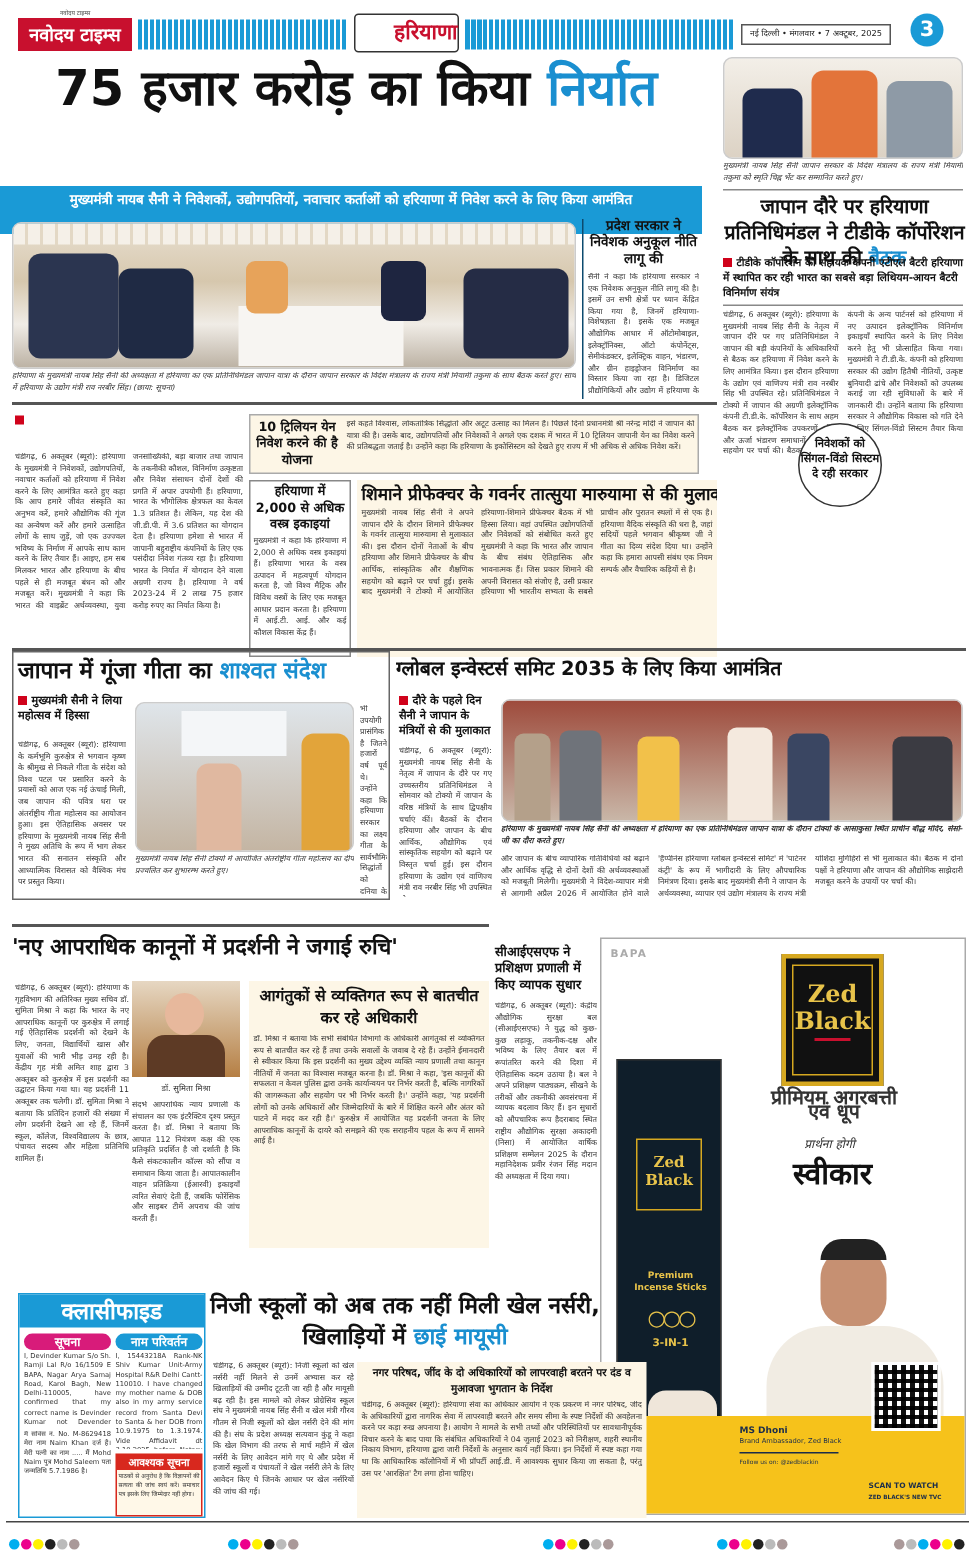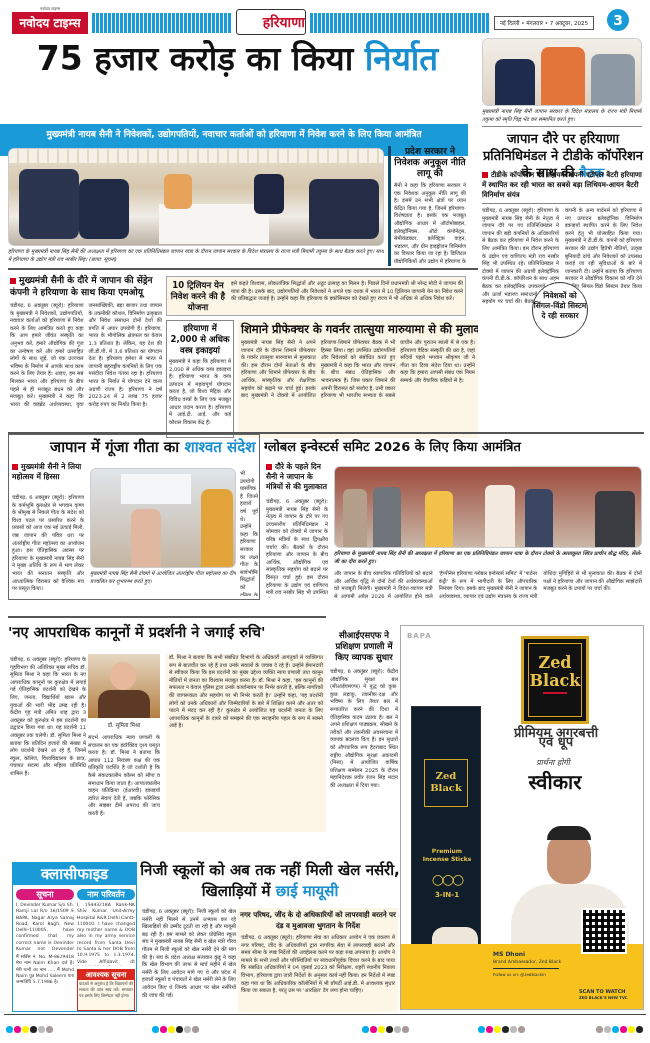--- a/index.html
+++ b/index.html
@@ -45,71 +45,71 @@
   <div style="position:absolute;left:0;top:0;width:100%;height:14px;background:repeating-linear-gradient(90deg,#f5f0e8 0 8px,#e3d8c5 8px 10px);"></div>
   <div style="position:absolute;left:150px;top:55px;width:110px;height:40px;background:#f7f5f2;"></div>
   <div style="position:absolute;left:10px;top:20px;width:60px;height:70px;background:#2b3550;border-radius:8px;"></div>
   <div style="position:absolute;left:70px;top:30px;width:50px;height:60px;background:#1f2a44;border-radius:8px;"></div>
   <div style="position:absolute;left:155px;top:25px;width:28px;height:35px;background:#e7a35a;border-radius:6px;"></div>
   <div style="position:absolute;left:245px;top:25px;width:30px;height:40px;background:#1e2540;border-radius:6px;"></div>
   <div style="position:absolute;left:300px;top:30px;width:70px;height:60px;background:#252c45;border-radius:8px;"></div>
 </div>
 <div class="abs body-text" style="left:8px;top:248px;width:376px;height:16px;font-style:italic;">हरियाणा के मुख्यमंत्री नायब सिंह सैनी की अध्यक्षता में हरियाणा का एक प्रतिनिधिमंडल जापान यात्रा के दौरान जापान सरकार के विदेश मंत्रालय के राज्य मंत्री मियामी तकुमा के साथ बैठक करते हुए। साथ में हरियाणा के उद्योग मंत्री राव नरबीर सिंह। (छाया: सूचना)</div>
 
-<div class="abs" style="left:388px;top:146px;width:78px;height:120px;border-left:3px solid #0c4a6e;padding-left:3px;">
+<div class="abs" style="left:388px;top:146px;width:78px;height:120px;border-left:1px solid #0c4a6e;padding-left:3px;">
   <div style="font-size:9px;line-height:11px;font-weight:bold;text-align:center;margin-bottom:3px;">प्रदेश सरकार ने निवेशक अनुकूल नीति लागू की</div>
   <div class="body-text" style="height:82px;">सैनी ने कहा कि हरियाणा सरकार ने एक निवेशक अनुकूल नीति लागू की है। इसमें उन सभी क्षेत्रों पर ध्यान केंद्रित किया गया है, जिनमें हरियाणा-विशेषज्ञता है। इसके एक मजबूत औद्योगिक आधार में ऑटोमोबाइल, इलेक्ट्रॉनिक्स, ऑटो कंपोनेंट्स, सेमीकंडक्टर, इलेक्ट्रिक वाहन, भंडारण, और ग्रीन हाइड्रोजन विनिर्माण का विस्तार किया जा रहा है। डिजिटल प्रौद्योगिकियों और उद्योग में हरियाणा के युवा और कुशल कार्यबल ए.आई., आई.ओ.टी. और रोबोटिक्स में निवेश को साझा सहयोग करेंगे।</div>
 </div>
 
 <div class="abs photo" style="left:482px;top:38px;width:160px;height:68px;background:linear-gradient(180deg,#f3efe8,#dcd2c4);border:1px solid #ccc;">
   <div style="position:absolute;left:12px;top:20px;width:40px;height:48px;background:#1f2b4d;border-radius:8px 8px 0 0;"></div>
   <div style="position:absolute;left:58px;top:8px;width:44px;height:60px;background:#e3743a;border-radius:8px 8px 0 0;"></div>
   <div style="position:absolute;left:108px;top:15px;width:44px;height:53px;background:#8e9aa6;border-radius:8px 8px 0 0;"></div>
 </div>
 <div class="abs body-text" style="left:482px;top:108px;width:160px;height:16px;font-style:italic;">मुख्यमंत्री नायब सिंह सैनी जापान सरकार के विदेश मंत्रालय के राज्य मंत्री मियामी तकुमा को स्मृति चिह्न भेंट कर सम्मानित करते हुए।</div>
 <div class="abs thinrule" style="left:482px;top:126px;width:160px;"></div>
 <div class="abs" style="left:482px;top:130px;width:162px;font-size:13px;line-height:17px;font-weight:bold;text-align:center;"><span>जापान दौरे पर हरियाणा प्रतिनिधिमंडल ने टीडीके कॉर्पोरेशन के साथ की </span><span class="hl-blue">बैठक</span></div>
 <div class="abs" style="left:482px;top:170px;width:160px;font-size:7px;line-height:10px;font-weight:bold;"><span class="sq"></span><span>टीडीके कॉर्पोरेशन की सहायक कंपनी एटीएल बैटरी हरियाणा में स्थापित कर रही भारत का सबसे बड़ा लिथियम-आयन बैटरी विनिर्माण संयंत्र</span></div>
 <div class="abs thinrule" style="left:482px;top:203px;width:160px;"></div>
 <div class="abs body-text" style="left:482px;top:207px;width:160px;height:160px;column-count:2;column-gap:6px;">चंडीगढ़, 6 अक्तूबर (ब्यूरो): हरियाणा के मुख्यमंत्री नायब सिंह सैनी के नेतृत्व में जापान दौरे पर गए प्रतिनिधिमंडल ने जापान की बड़ी कंपनियों के अधिकारियों से बैठक कर हरियाणा में निवेश करने के लिए आमंत्रित किया। इस दौरान हरियाणा के उद्योग एवं वाणिज्य मंत्री राव नरबीर सिंह भी उपस्थित रहे। प्रतिनिधिमंडल ने टोक्यो में जापान की अग्रणी इलेक्ट्रॉनिक कंपनी टी.डी.के. कॉर्पोरेशन के साथ अहम बैठक कर इलेक्ट्रॉनिक उपकरणों, सेंसर और ऊर्जा भंडारण समाधानों के क्षेत्र में सहयोग पर चर्चा की। बैठक में टी.डी.के. कंपनी के अन्य पार्टनर्स को हरियाणा में नए उत्पादन इलेक्ट्रॉनिक विनिर्माण इकाइयाँ स्थापित करने के लिए निवेश करने हेतु भी प्रोत्साहित किया गया। मुख्यमंत्री ने टी.डी.के. कंपनी को हरियाणा सरकार की उद्योग हितैषी नीतियों, उत्कृष्ट बुनियादी ढांचे और निवेशकों को उपलब्ध कराई जा रही सुविधाओं के बारे में जानकारी दी। उन्होंने बताया कि हरियाणा सरकार ने औद्योगिक विकास को गति देने के लिए सिंगल-विंडो सिस्टम तैयार किया है।</div>
 <div class="abs" style="left:532px;top:282px;width:56px;height:56px;border-radius:50%;background:#fff;border:1px solid #333;font-size:7.5px;line-height:10px;font-weight:bold;text-align:center;padding-top:8px;">निवेशकों को सिंगल-विंडो सिस्टम दे रही सरकार</div>
 
 <div class="abs rule" style="left:8px;top:268px;width:470px;"></div>
-<div class="abs" style="left:10px;top:274px;width:150px;font-size:9px;line-height:12px;font-weight:bold;"><span class="sq"></span><span>मुख्यमंत्री सैनी के दौरे में जापान की सेंड्रेन कंपनी ने हरियाणा के साथ किया एमओयू</span></div>
+<div class="abs" style="left:10px;top:274px;width:150px;font-size:9px;line-height:12px;font-weight:bold;"><span class="sq"></span></div>
 <div class="abs body-text" style="left:10px;top:302px;width:152px;height:152px;column-count:2;column-gap:5px;">चंडीगढ़, 6 अक्तूबर (ब्यूरो): हरियाणा के मुख्यमंत्री ने निवेशकों, उद्योगपतियों, नवाचार कर्ताओं को हरियाणा में निवेश करने के लिए आमंत्रित करते हुए कहा कि आप हमारे जीवंत संस्कृति का अनुभव करें, हमारे औद्योगिक की गूंज का अन्वेषण करें और हमारे उत्साहित लोगों के साथ जुड़ें, जो एक उज्ज्वल भविष्य के निर्माण में आपके साथ काम करने के लिए तैयार हैं। आइए, हम सब मिलकर भारत और हरियाणा के बीच पहले से ही मजबूत बंधन को और मजबूत करें। मुख्यमंत्री ने कहा कि भारत की वाइब्रेंट अर्थव्यवस्था, युवा जनसांख्यिकी, बड़ा बाजार तथा जापान के तकनीकी कौशल, विनिर्माण उत्कृष्टता और निवेश संसाधन दोनों देशों की प्रगति में अपार उपयोगी हैं। हरियाणा, भारत के भौगोलिक क्षेत्रफल का केवल 1.3 प्रतिशत है। लेकिन, यह देश की जी.डी.पी. में 3.6 प्रतिशत का योगदान देता है। हरियाणा हमेशा से भारत में जापानी बहुराष्ट्रीय कंपनियों के लिए एक पसंदीदा निवेश गंतव्य रहा है। हरियाणा भारत के निर्यात में योगदान देने वाला अग्रणी राज्य है। हरियाणा ने वर्ष 2023-24 में 2 लाख 75 हजार करोड़ रुपए का निर्यात किया है।</div>
 
 <div class="abs callout" style="left:166px;top:276px;width:300px;height:40px;">
   <div style="position:absolute;left:3px;top:3px;width:56px;font-size:8.5px;line-height:11px;font-weight:bold;text-align:center;">10 ट्रिलियन येन निवेश करने की है योजना</div>
   <div class="body-text" style="position:absolute;left:64px;top:3px;width:232px;height:34px;">इसे कहते विश्वास, लोकतांत्रिक सिद्धांतों और अटूट उत्साह का मिलन है। पिछले दिनों प्रधानमंत्री श्री नरेन्द्र मोदी ने जापान की यात्रा की है। उसके बाद, उद्योगपतियों और निवेशकों ने अगले एक दशक में भारत में 10 ट्रिलियन जापानी येन का निवेश करने की प्रतिबद्धता जताई है। उन्होंने कहा कि हरियाणा के इकोसिस्टम को देखते हुए राज्य में भी अधिक से अधिक निवेश करें।</div>
 </div>
 
 <div class="abs" style="left:166px;top:320px;width:68px;height:118px;border:1px solid #888;padding:2px;">
   <div style="font-size:8.5px;line-height:11px;font-weight:bold;text-align:center;margin-bottom:2px;">हरियाणा में 2,000 से अधिक वस्त्र इकाइयां</div>
   <div class="body-text" style="height:82px;">मुख्यमंत्री ने कहा कि हरियाणा में 2,000 से अधिक वस्त्र इकाइयां हैं। हरियाणा भारत के वस्त्र उत्पादन में महत्वपूर्ण योगदान करता है, जो विश्व मैट्रिक और विविध वस्त्रों के लिए एक मजबूत आधार प्रदान करता है। हरियाणा में आई.टी. आई. और कई कौशल विकास केंद्र हैं।</div>
 </div>
 
 <div class="abs" style="left:238px;top:320px;width:240px;height:118px;background:#fdf6e6;">
   <div style="font-size:11.5px;line-height:15px;font-weight:bold;padding:2px 3px;white-space:nowrap;overflow:hidden;">शिमाने प्रीफेक्चर के गवर्नर तात्सुया मारुयामा से की मुलाकात</div>
   <div class="body-text" style="padding:0 3px;height:96px;column-count:3;column-gap:5px;">मुख्यमंत्री नायब सिंह सैनी ने अपने जापान दौरे के दौरान शिमाने प्रीफेक्चर के गवर्नर तात्सुया मारुयामा से मुलाकात की। इस दौरान दोनों नेताओं के बीच हरियाणा और शिमाने प्रीफेक्चर के बीच आर्थिक, सांस्कृतिक और शैक्षणिक सहयोग को बढ़ाने पर चर्चा हुई। इसके बाद मुख्यमंत्री ने टोक्यो में आयोजित हरियाणा-शिमाने प्रीफेक्चर बैठक में भी हिस्सा लिया। वहां उपस्थित उद्योगपतियों और निवेशकों को संबोधित करते हुए मुख्यमंत्री ने कहा कि भारत और जापान के बीच संबंध ऐतिहासिक और भावनात्मक हैं। जिस प्रकार शिमाने की अपनी विरासत को संजोए है, उसी प्रकार हरियाणा भी भारतीय सभ्यता के सबसे प्राचीन और पुरातन स्थलों में से एक है। हरियाणा वैदिक संस्कृति की धरा है, जहां सदियों पहले भगवान श्रीकृष्ण जी ने गीता का दिव्य संदेश दिया था। उन्होंने कहा कि हमारा आपसी संबंध एक नियम सम्पर्क और वैचारिक कड़ियों से है।</div>
 </div>
 
 <div class="abs rule" style="left:8px;top:432px;width:636px;"></div>
 <div class="abs" style="left:8px;top:434px;width:252px;height:166px;border:1px solid #666;"></div>
-<div class="abs" style="left:12px;top:437px;width:248px;font-size:15px;line-height:20px;font-weight:bold;white-space:nowrap;margin-left:38px;"><span>जापान में गूंजा गीता का </span><span class="hl-blue">शाश्वत संदेश</span></div>
+<div class="abs" style="left:12px;top:437px;width:248px;font-size:15px;line-height:20px;font-weight:bold;white-space:nowrap;"><span>जापान में गूंजा गीता का </span><span class="hl-blue">शाश्वत संदेश</span></div>
 <div class="abs" style="left:12px;top:462px;width:72px;font-size:7.5px;line-height:10px;font-weight:bold;"><span class="sq"></span><span>मुख्यमंत्री सैनी ने लिया महोत्सव में हिस्सा</span></div>
 <div class="abs body-text" style="left:12px;top:494px;width:72px;height:102px;">चंडीगढ़, 6 अक्तूबर (ब्यूरो): हरियाणा के कर्मभूमि कुरुक्षेत्र से भगवान कृष्ण के श्रीमुख से निकले गीता के संदेश को विश्व पटल पर प्रसारित करने के प्रयासों को आज एक नई ऊंचाई मिली, जब जापान की पवित्र धरा पर अंतर्राष्ट्रीय गीता महोत्सव का आयोजन हुआ। इस ऐतिहासिक अवसर पर हरियाणा के मुख्यमंत्री नायब सिंह सैनी ने मुख्य अतिथि के रूप में भाग लेकर भारत की सनातन संस्कृति और आध्यात्मिक विरासत को वैश्विक मंच पर प्रस्तुत किया।</div>
 <div class="abs photo" style="left:90px;top:468px;width:146px;height:100px;background:linear-gradient(180deg,#dfe5ea,#c4b5a3);border:1px solid #ccc;">
   <div style="position:absolute;left:30px;top:5px;width:70px;height:30px;background:#f4f6f8;"></div>
   <div style="position:absolute;left:40px;top:40px;width:30px;height:58px;background:#e0b8a0;border-radius:8px 8px 0 0;"></div>
   <div style="position:absolute;left:110px;top:20px;width:32px;height:78px;background:#e2a43a;border-radius:8px 8px 0 0;"></div>
 </div>
 <div class="abs body-text" style="left:90px;top:570px;width:146px;height:16px;font-style:italic;">मुख्यमंत्री नायब सिंह सैनी टोक्यो में आयोजित अंतर्राष्ट्रीय गीता महोत्सव का दीप प्रज्वलित कर शुभारम्भ करते हुए।</div>
 <div class="abs body-text" style="left:240px;top:470px;width:18px;height:126px;">भी उपयोगी प्रासंगिक है जितने हजारों वर्ष पूर्व थे। उन्होंने कहा कि हरियाणा सरकार का लक्ष्य गीता के सार्वभौमिक सिद्धांतों को दुनिया के हर कोने तक पहुंचाना है, ताकि मानवता को शांति, सद्भाव और सहयोग का मार्ग मिल सके। उन्होंने कहा कि यह गर्व की बात है कि भारत के विदेश मंत्रालय के प्रयास से जापान की धरती पर अंतर्राष्ट्रीय गीता महोत्सव का आयोजन किया जा रहा है। उन्होंने कहा कि कुरुक्षेत्र की पावन धरा पर भगवान श्रीकृष्ण जी ने 5162 वर्ष पहले गीता का अमर संदेश दिया था। उस संदेश के प्रसार और गीता में उल्लेखित मूल्यों को अपनाने के लिए हर साल कुरुक्षेत्र में अंतर्राष्ट्रीय गीता जयंती के अवसर पर भव्य आयोजन होता आ रहा है।</div>
 
-<div class="abs" style="left:264px;top:438px;width:382px;font-size:13px;line-height:18px;font-weight:bold;white-space:nowrap;overflow:hidden;">ग्लोबल इन्वेस्टर्स समिट 2026 के लिए किया आमंत्रित</div>
+<div class="abs" style="left:264px;top:438px;width:382px;font-size:13px;line-height:18px;font-weight:bold;white-space:nowrap;overflow:hidden;">ग्लोबल इन्वेस्टर्स समिट 2035 के लिए किया आमंत्रित</div>
 <div class="abs" style="left:266px;top:462px;width:62px;font-size:7.5px;line-height:10px;font-weight:bold;"><span class="sq"></span><span>दौरे के पहले दिन सैनी ने जापान के मंत्रियों से की मुलाकात</span></div>
 <div class="abs body-text" style="left:266px;top:498px;width:62px;height:100px;">चंडीगढ़, 6 अक्तूबर (ब्यूरो): मुख्यमंत्री नायब सिंह सैनी के नेतृत्व में जापान के दौरे पर गए उच्चस्तरीय प्रतिनिधिमंडल ने सोमवार को टोक्यो में जापान के वरिष्ठ मंत्रियों के साथ द्विपक्षीय चर्चाएं कीं। बैठकों के दौरान हरियाणा और जापान के बीच आर्थिक, औद्योगिक एवं सांस्कृतिक सहयोग को बढ़ाने पर विस्तृत चर्चा हुई। इस दौरान हरियाणा के उद्योग एवं वाणिज्य मंत्री राव नरबीर सिंह भी उपस्थित रहे।</div>
 <div class="abs photo" style="left:334px;top:466px;width:308px;height:82px;background:linear-gradient(180deg,#9e4b3c,#c9b7a8);border:1px solid #ccc;">
   <div style="position:absolute;left:8px;top:22px;width:24px;height:60px;background:#b4a08a;border-radius:6px 6px 0 0;"></div>
   <div style="position:absolute;left:38px;top:20px;width:28px;height:62px;background:#6f737a;border-radius:6px 6px 0 0;"></div>
   <div style="position:absolute;left:90px;top:24px;width:28px;height:58px;background:#f2c14a;border-radius:6px 6px 0 0;"></div>
   <div style="position:absolute;left:150px;top:18px;width:30px;height:64px;background:#f4e9de;border-radius:6px 6px 0 0;"></div>
   <div style="position:absolute;left:190px;top:22px;width:28px;height:60px;background:#3a4662;border-radius:6px 6px 0 0;"></div>
   <div style="position:absolute;left:260px;top:24px;width:40px;height:58px;background:#3b3b42;border-radius:6px 6px 0 0;"></div>
 </div>
@@ -119,24 +119,25 @@
 <div class="abs rule" style="left:8px;top:616px;width:318px;"></div>
 <div class="abs" style="left:8px;top:622px;width:320px;font-size:14.5px;line-height:20px;font-weight:bold;white-space:nowrap;overflow:hidden;">'नए आपराधिक कानूनों में प्रदर्शनी ने जगाई रुचि'</div>
 <div class="abs body-text" style="left:10px;top:656px;width:76px;height:176px;">चंडीगढ़, 6 अक्तूबर (ब्यूरो): हरियाणा के गृहविभाग की अतिरिक्त मुख्य सचिव डॉ. सुमिता मिश्रा ने कहा कि भारत के नए आपराधिक कानूनों पर कुरुक्षेत्र में लगाई गई ऐतिहासिक प्रदर्शनी को देखने के लिए, जनता, विद्यार्थियों खास और युवाओं की भारी भीड़ उमड़ रही है। केंद्रीय गृह मंत्री अमित शाह द्वारा 3 अक्तूबर को कुरुक्षेत्र में इस प्रदर्शनी का उद्घाटन किया गया था। यह प्रदर्शनी 11 अक्तूबर तक चलेगी। डॉ. सुमिता मिश्रा ने बताया कि प्रतिदिन हजारों की संख्या में लोग प्रदर्शनी देखने आ रहे हैं, जिनमें स्कूल, कॉलेज, विश्वविद्यालय के छात्र, पंचायत सदस्य और महिला प्रतिनिधि शामिल हैं।</div>
 <div class="abs" style="left:88px;top:654px;width:72px;height:64px;background:linear-gradient(180deg,#e6d7c2,#b57f44);">
   <div style="position:absolute;left:22px;top:8px;width:26px;height:28px;border-radius:50%;background:#e7b89c;"></div>
   <div style="position:absolute;left:10px;top:36px;width:52px;height:28px;background:#5d3a25;border-radius:12px 12px 0 0;"></div>
 </div>
 <div class="abs" style="left:88px;top:721px;width:72px;font-size:5.5px;text-align:center;color:#333;">डॉ. सुमिता मिश्रा</div>
 <div class="abs body-text" style="left:88px;top:734px;width:72px;height:98px;">संदर्भ आपराधिक न्याय प्रणाली के संचालन का एक इंटरैक्टिव दृश्य प्रस्तुत करता है। डॉ. मिश्रा ने बताया कि आपात 112 नियंत्रण कक्ष की एक प्रतिकृति प्रदर्शित है जो दर्शाती है कि कैसे संकटकालीन कॉल्स को सौंपा व समाधान किया जाता है। आपातकालीन वाहन प्रतिक्रिया (ईआरवी) इकाइयाँ त्वरित सेवाएं देती हैं, जबकि फोरेंसिक और साइबर टीमें अपराध की जांच करती हैं।</div>
 <div class="abs callout" style="left:166px;top:654px;width:160px;height:178px;border:none;">
+  <div style="font-size:10.5px;line-height:15px;font-weight:bold;text-align:center;padding:3px 3px;">आगंतुकों से व्यक्तिगत रूप से बातचीत कर रहे अधिकारी</div>
   <div class="body-text" style="padding:0 3px;height:136px;">डॉ. मिश्रा ने बताया कि सभी संबंधित विभागों के अधिकारी आगंतुकों से व्यक्तिगत रूप से बातचीत कर रहे हैं तथा उनके सवालों के जवाब दे रहे हैं। उन्होंने ईमानदारी से स्वीकार किया कि इस प्रदर्शनी का मुख्य उद्देश्य व्यक्ति न्याय प्रणाली तथा कानून नीतियों में जनता का विश्वास मजबूत करना है। डॉ. मिश्रा ने कहा, 'इस कानूनों की सफलता न केवल पुलिस द्वारा उनके कार्यान्वयन पर निर्भर करती है, बल्कि नागरिकों की जागरूकता और सहयोग पर भी निर्भर करती है।' उन्होंने कहा, 'यह प्रदर्शनी लोगों को उनके अधिकारों और जिम्मेदारियों के बारे में शिक्षित करने और अंतर को पाटने में मदद कर रही है।' कुरुक्षेत्र में आयोजित यह प्रदर्शनी जनता के लिए आपराधिक कानूनों के दायरे को समझने की एक सराहनीय पहल के रूप में सामने आई है।</div>
 </div>
 
-<div class="abs" style="left:330px;top:630px;width:68px;font-size:8.5px;line-height:11px;font-weight:bold;text-align:center;">सीआईएसएफ ने प्रशिक्षण प्रणाली में किए व्यापक सुधार</div>
+<div class="abs" style="left:330px;top:630px;width:68px;font-size:8.5px;line-height:11px;font-weight:bold;text-align:left;">सीआईएसएफ ने प्रशिक्षण प्रणाली में किए व्यापक सुधार</div>
 <div class="abs body-text" style="left:330px;top:668px;width:68px;height:170px;">चंडीगढ़, 6 अक्तूबर (ब्यूरो): केंद्रीय औद्योगिक सुरक्षा बल (सीआईएसएफ) ने युद्ध को कुछ-कुछ लड़ाकू, तकनीक-दक्ष और भविष्य के लिए तैयार बल में रूपांतरित करने की दिशा में ऐतिहासिक कदम उठाया है। बल ने अपने प्रशिक्षण पाठ्यक्रम, सीखने के तरीकों और तकनीकी अवसंरचना में व्यापक बदलाव किए हैं। इन सुधारों को औपचारिक रूप हैदराबाद स्थित राष्ट्रीय औद्योगिक सुरक्षा अकादमी (निसा) में आयोजित वार्षिक प्रशिक्षण सम्मेलन 2025 के दौरान महानिदेशक प्रवीर रंजन सिंह मदान की अध्यक्षता में दिया गया।</div>
 
 <div class="abs ad">
   <div style="position:absolute;left:6px;top:6px;font-size:7px;color:#aaa;font-weight:bold;letter-spacing:1px;">BAPA</div>
 
   <div style="position:absolute;left:120px;top:10px;width:68px;height:88px;background:#111;border:3px solid #d6a820;padding:4px;">
     <div style="width:100%;height:100%;border:1px solid #d6a820;text-align:center;color:#e8c34a;font-family:'DejaVu Serif',serif;font-weight:bold;padding-top:10px;">
       <div style="font-size:16px;line-height:18px;">Zed</div>
       <div style="font-size:16px;line-height:18px;">Black</div>
       <div style="width:24px;height:2px;background:#c8102e;margin:2px auto 0;"></div>
@@ -189,21 +190,21 @@
   <div style="position:absolute;left:3px;top:26px;width:58px;">
     <div style="background:#d81b7a;color:#fff;font-size:8px;font-weight:bold;text-align:center;border-radius:8px;line-height:11px;">सूचना</div>
     <div class="body-text" style="height:50px;font-size:4.5px;line-height:6.3px;margin-top:2px;">I, Devinder Kumar S/o Sh. Ramji Lal R/o 16/1509 E BAPA, Nagar Arya Samaj Road, Karol Bagh, New Delhi-110005, have confirmed that my correct name is Devinder Kumar not Devender Kumar and also confirmed that both are the same and one person.</div>
     <div class="body-text" style="height:58px;font-size:4.5px;line-height:6.3px;margin-top:2px;">मैं सर्विस नं. No. M-8629418 मेरा नाम Naim Khan दर्ज है। मेरी पत्नी का नाम ..... मैं Mohd Naim पुत्र Mohd Saleem पता जन्मतिथि 5.7.1986 है।</div>
   </div>
 </div>
 
 <div class="abs" style="left:140px;top:860px;width:260px;font-size:15px;line-height:21px;font-weight:bold;text-align:center;"><span>निजी स्कूलों को अब तक नहीं मिली खेल नर्सरी, खिलाड़ियों में </span><span class="hl-blue">छाई मायूसी</span></div>
 <div class="abs body-text" style="left:142px;top:908px;width:94px;height:104px;">चंडीगढ़, 6 अक्तूबर (ब्यूरो): निजी स्कूलों को खेल नर्सरी नहीं मिलने से उनमें अभ्यास कर रहे खिलाड़ियों की उम्मीद टूटती जा रही है और मायूसी बढ़ रही है। इस मामले को लेकर प्रोग्रेसिव स्कूल संघ ने मुख्यमंत्री नायब सिंह सैनी व खेल मंत्री गौरव गौतम से निजी स्कूलों को खेल नर्सरी देने की मांग की है। संघ के प्रदेश अध्यक्ष सत्यवान कुंडू ने कहा कि खेल विभाग की तरफ से मार्च महीने में खेल नर्सरी के लिए आवेदन मांगे गए थे और प्रदेश में हजारों स्कूलों व पंचायतों ने खेल नर्सरी लेने के लिए आवेदन किए थे जिनके आधार पर खेल नर्सरियों की जांच की गई।</div>
 
-<div class="abs callout" style="left:238px;top:908px;width:160px;height:104px;border:none;">
+<div class="abs callout" style="left:238px;top:908px;width:193px;height:104px;border:none;">
   <div style="font-size:7px;line-height:11px;font-weight:bold;text-align:center;padding:2px;">नगर परिषद, जींद के दो अधिकारियों को लापरवाही बरतने पर दंड व मुआवजा भुगतान के निर्देश</div>
   <div class="body-text" style="padding:0 3px;height:74px;">चंडीगढ़, 6 अक्तूबर (ब्यूरो): हरियाणा सेवा का अधिकार आयोग ने एक प्रकरण में नगर परिषद, जींद के अधिकारियों द्वारा नागरिक सेवा में लापरवाही बरतने और समय सीमा के स्पष्ट निर्देशों की अवहेलना करने पर कड़ा रुख अपनाया है। आयोग ने मामले के सभी तथ्यों और परिस्थितियों पर सावधानीपूर्वक विचार करने के बाद पाया कि संबंधित अधिकारियों ने 04 जुलाई 2023 को निरीक्षण, शहरी स्थानीय निकाय विभाग, हरियाणा द्वारा जारी निर्देशों के अनुसार कार्य नहीं किया। इन निर्देशों में स्पष्ट कहा गया था कि आधिकारिक कॉलोनियों में भी प्रॉपर्टी आई.डी. में आवश्यक सुधार किया जा सकता है, परंतु उस पर 'आरक्षित' टैग लगा होना चाहिए।</div>
 </div>
 
 <div class="abs rule" style="left:4px;top:1014px;width:642px;height:1px;background:#444;"></div>
 <div class="abs colorbar" style="left:6px;top:1018px;"><span style="background:#00aeef"></span><span style="background:#ec008c"></span><span style="background:#fff200"></span><span style="background:#222"></span><span style="background:#bbb"></span><span style="background:#a99"></span></div>
 <div class="abs colorbar" style="left:152px;top:1018px;"><span style="background:#00aeef"></span><span style="background:#ec008c"></span><span style="background:#fff200"></span><span style="background:#222"></span><span style="background:#bbb"></span><span style="background:#a99"></span></div>
 <div class="abs colorbar" style="left:362px;top:1018px;"><span style="background:#00aeef"></span><span style="background:#ec008c"></span><span style="background:#fff200"></span><span style="background:#222"></span><span style="background:#bbb"></span><span style="background:#a99"></span></div>
 <div class="abs colorbar" style="left:478px;top:1018px;"><span style="background:#00aeef"></span><span style="background:#ec008c"></span><span style="background:#fff200"></span><span style="background:#222"></span><span style="background:#bbb"></span><span style="background:#a99"></span></div>
 <div class="abs colorbar" style="left:596px;top:1018px;"><span style="background:#a99"></span><span style="background:#bbb"></span><span style="background:#00aeef"></span><span style="background:#ec008c"></span><span style="background:#fff200"></span><span style="background:#222"></span></div>

